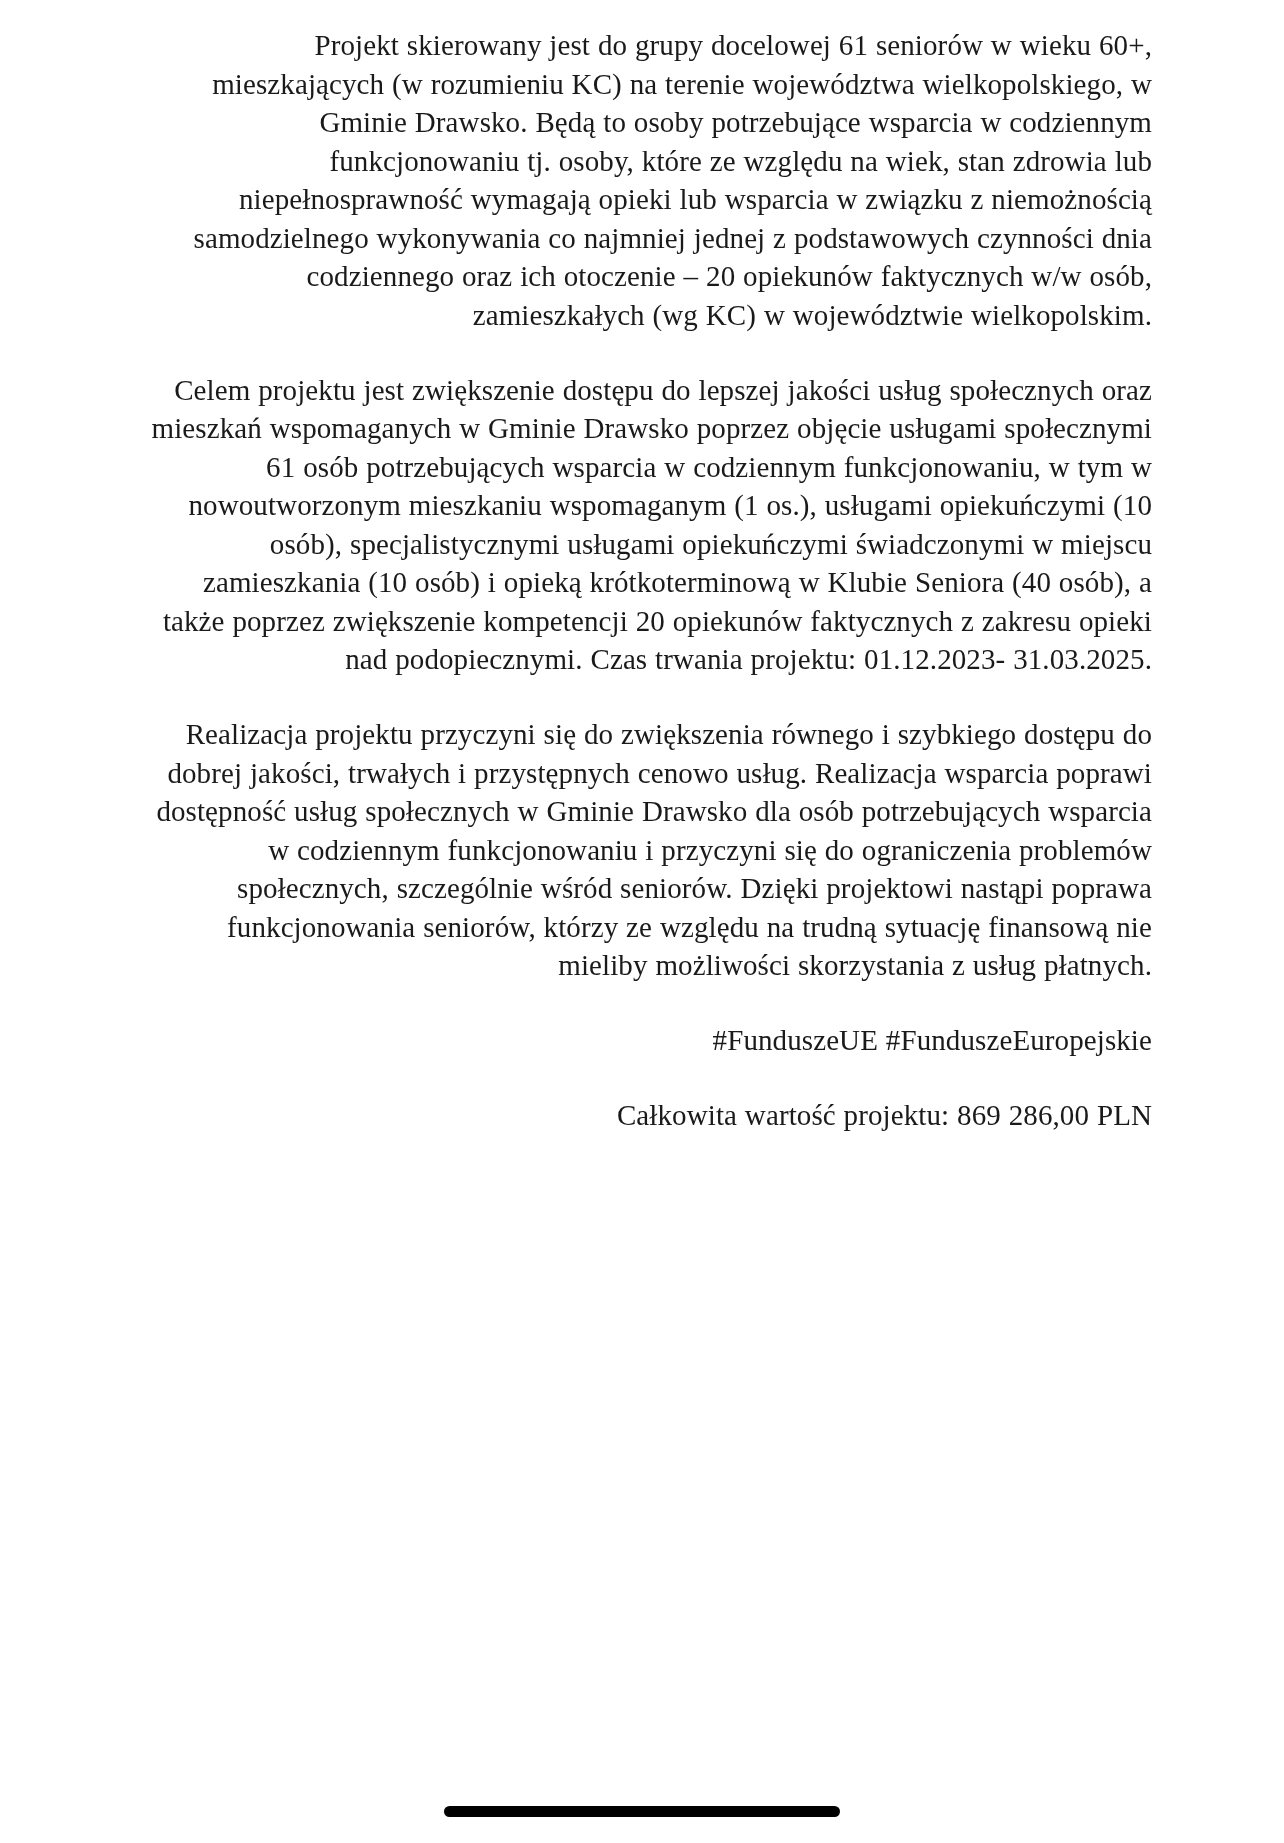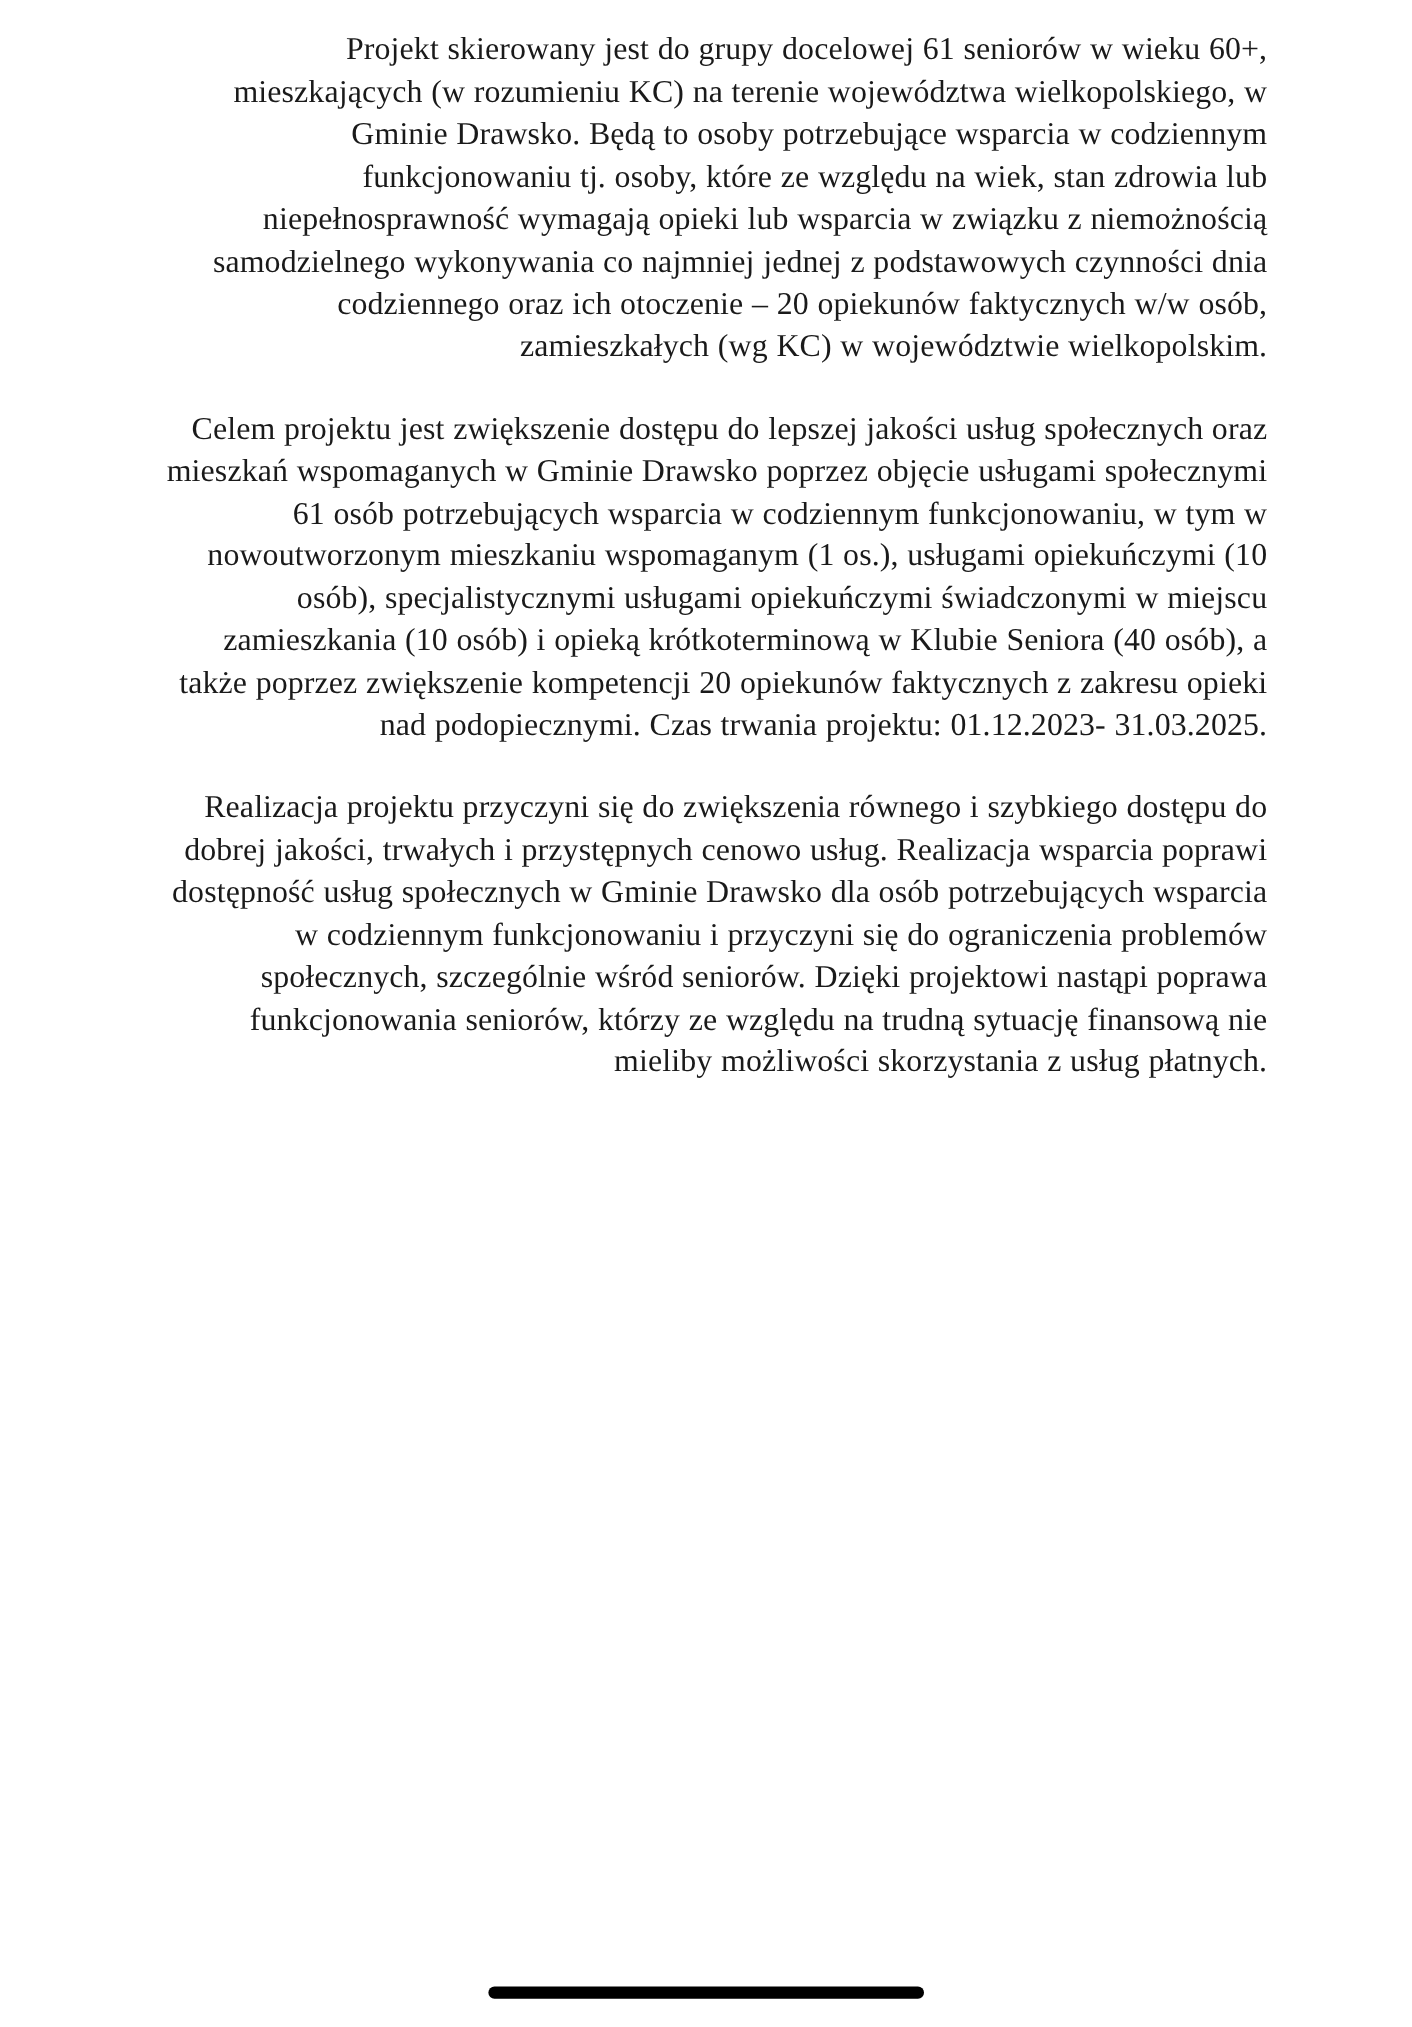--- a/index.html
+++ b/index.html
@@ -48,17 +48,19 @@
 <body>
 
 <div class="page">
 
   <p class="para">Projekt skierowany jest do grupy docelowej 61 seniorów w wieku 60+,  mieszkających (w rozumieniu KC) na terenie województwa wielkopolskiego, w Gminie Drawsko. Będą to osoby  potrzebujące wsparcia w codziennym funkcjonowaniu tj. osoby, które ze względu na wiek, stan zdrowia lub niepełnosprawność wymagają opieki lub wsparcia w związku z niemożnością samodzielnego wykonywania co najmniej jednej z podstawowych czynności dnia codziennego oraz ich otoczenie – 20 opiekunów faktycznych w/w osób, zamieszkałych (wg KC) w województwie wielkopolskim.</p>
 
   <p class="para">Celem projektu jest zwiększenie dostępu do lepszej jakości usług społecznych oraz mieszkań wspomaganych w Gminie Drawsko poprzez objęcie usługami społecznymi 61 osób potrzebujących wsparcia w codziennym funkcjonowaniu, w tym w nowoutworzonym mieszkaniu wspomaganym (1 os.), usługami opiekuńczymi (10 osób), specjalistycznymi usługami opiekuńczymi świadczonymi w miejscu zamieszkania (10 osób) i opieką krótkoterminową w Klubie Seniora (40 osób), a także poprzez zwiększenie kompetencji 20 opiekunów faktycznych z zakresu opieki nad podopiecznymi. Czas trwania projektu: 01.12.2023- 31.03.2025.</p>
 
   <p class="para">Realizacja projektu przyczyni się do zwiększenia równego i szybkiego dostępu do dobrej jakości, trwałych i przystępnych cenowo usług. Realizacja wsparcia poprawi dostępność usług społecznych w Gminie Drawsko dla osób potrzebujących wsparcia w codziennym funkcjonowaniu i przyczyni się do ograniczenia problemów społecznych, szczególnie wśród seniorów. Dzięki projektowi nastąpi poprawa funkcjonowania seniorów, którzy ze względu na trudną sytuację finansową nie mieliby możliwości skorzystania z usług płatnych.</p>
 
+  <p class="para short">#FunduszeUE #FunduszeEuropejskie</p>
 
+  <p class="para short">Całkowita wartość projektu: 869 286,00 PLN</p>
 
 
   <div class="home-indicator"></div>
 </div>
 
 </body></html>

